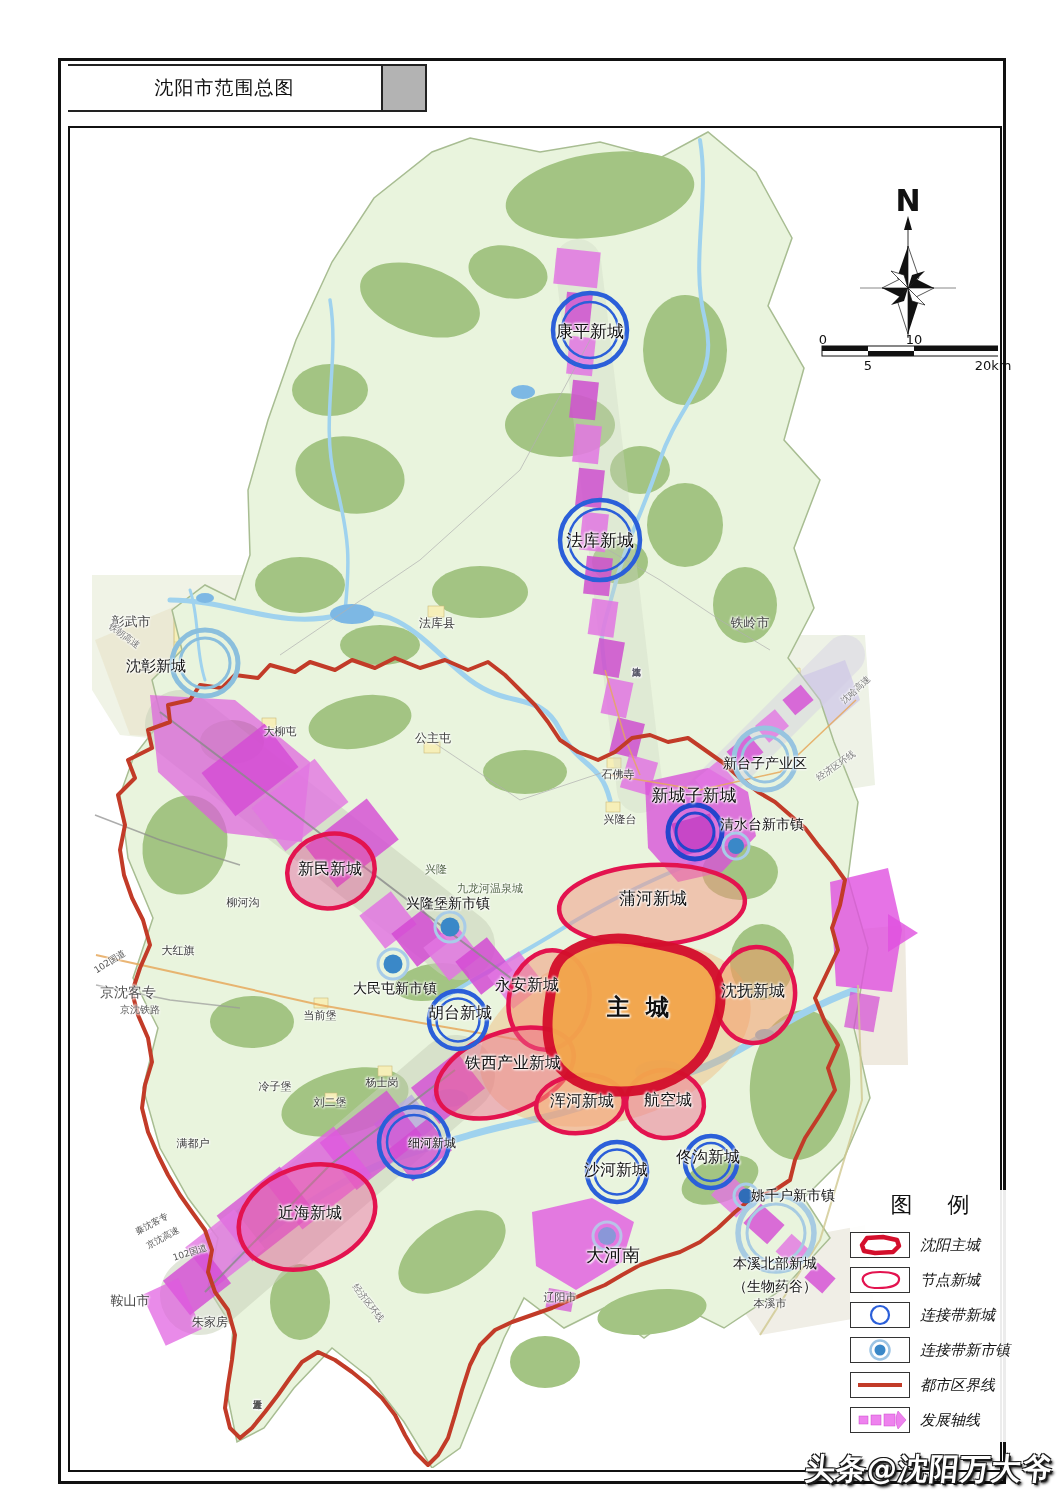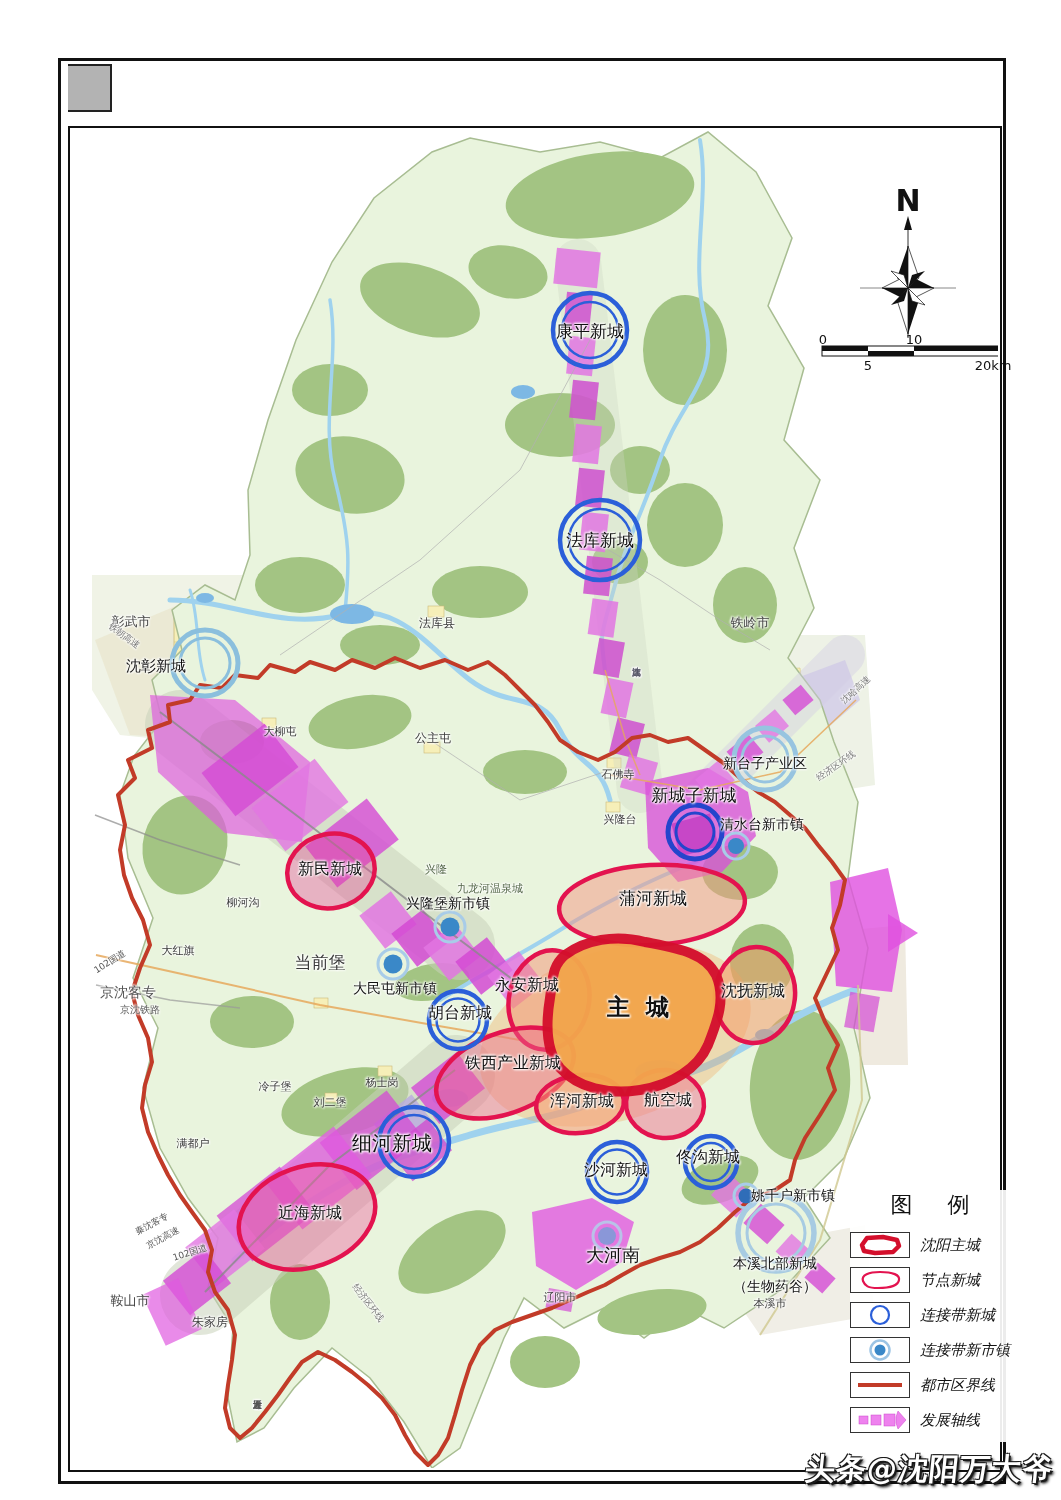--- a/index.html
+++ b/index.html
@@ -31,20 +31,21 @@
              text-shadow:2px 2px 0 #1a1a1a,-1px -1px 0 #1a1a1a,1px -1px 0 #1a1a1a,-1px 1px 0 #1a1a1a,3px 3px 3px #000;}
 </style>
 </head>
 <body>
 
 <div class="page">
 
   <div class="outer-frame"></div>
 
   <div class="titlebar">
+    <div class="title-sub">沈阳市范围总图</div>
     <div class="title-cap"></div>
   </div>
 
   <div class="map-frame"></div>
 
   <svg id="map-svg" viewBox="68 126 930 1342" xmlns="http://www.w3.org/2000/svg">
 
     <g>
       <polygon points="92,575 250,575 305,640 300,735 215,745 120,735 92,690" fill="#f0f3e6"></polygon>
       <polygon points="95,640 190,600 260,660 300,720 250,742 130,735" fill="#e7e3c8" opacity="0.6"></polygon>
@@ -321,38 +322,38 @@
       <span class="mlabel" style="left: 460px; top: 1013px; font-size: 16px; transform: translate(-50%, -50%);">胡台新城</span>
       <span class="mlabel" style="left: 527px; top: 985px; font-size: 16px; transform: translate(-50%, -50%);">永安新城</span>
       <span class="mlabel" style="left: 653px; top: 898px; font-size: 17px; transform: translate(-50%, -50%);">蒲河新城</span>
       <span class="mlabel" style="left: 640px; top: 1007px; font-size: 23px; font-weight: bold; letter-spacing: 4px; transform: translate(-50%, -50%);">主  城</span>
       <span class="mlabel" style="left: 753px; top: 991px; font-size: 16px; transform: translate(-50%, -50%);">沈抚新城</span>
       <span class="mlabel" style="left: 513px; top: 1063px; font-size: 16px; transform: translate(-50%, -50%);">铁西产业新城</span>
       <span class="mlabel" style="left: 582px; top: 1101px; font-size: 16px; transform: translate(-50%, -50%); font-family: Liberation Serif, serif;">浑河新城</span>
       <span class="mlabel" style="left: 668px; top: 1100px; font-size: 16px; transform: translate(-50%, -50%);">航空城</span>
       <span class="mlabel" style="left: 616px; top: 1170px; font-size: 16px; transform: translate(-50%, -50%);">沙河新城</span>
       <span class="mlabel" style="left: 708px; top: 1157px; font-size: 16px; transform: translate(-50%, -50%);">佟沟新城</span>
-      <span class="mlabel" style="left: 392px; top: 1143px; font-size: 20px; transform: translate(-50%, -50%); font-family: Liberation Serif, serif;">细河新城</span>
+      <span class="mlabel" style="left: 432px; top: 1143px; font-size: 12px; transform: translate(-50%, -50%); font-family: Liberation Serif, serif;">细河新城</span>
       <span class="mlabel" style="left: 310px; top: 1213px; font-size: 16px; transform: translate(-50%, -50%);">近海新城</span>
       <span class="mlabel" style="left: 613px; top: 1255px; font-size: 18px; transform: translate(-50%, -50%);">大河南</span>
       <span class="mlabel" style="left: 793px; top: 1195px; font-size: 14px; transform: translate(-50%, -50%);">姚千户新市镇</span>
       <span class="mlabel" style="left: 775px; top: 1263px; font-size: 14px; transform: translate(-50%, -50%);">本溪北部新城</span>
       <span class="mlabel" style="left: 775px; top: 1286px; font-size: 14px; transform: translate(-50%, -50%);">（生物药谷）</span>
       <span class="mlabel" style="left: 770px; top: 1303px; font-size: 11px; color: rgb(68, 68, 68); transform: translate(-50%, -50%);">本溪市</span>
       <span class="mlabel" style="left: 560px; top: 1297px; font-size: 11px; color: rgb(68, 68, 68); transform: translate(-50%, -50%);">辽阳市</span>
       <span class="mlabel" style="left: 130px; top: 1300px; font-size: 13px; color: rgb(68, 68, 68); transform: translate(-50%, -50%);">鞍山市</span>
       <span class="mlabel" style="left: 210px; top: 1322px; font-size: 12px; color: rgb(68, 68, 68); transform: translate(-50%, -50%);">朱家房</span>
       <span class="mlabel" style="left: 437px; top: 623px; font-size: 12px; color: rgb(58, 58, 58); transform: translate(-50%, -50%);">法库县</span>
       <span class="mlabel" style="left: 433px; top: 738px; font-size: 12px; color: rgb(58, 58, 58); transform: translate(-50%, -50%);">公主屯</span>
       <span class="mlabel" style="left: 618px; top: 774px; font-size: 11px; color: rgb(58, 58, 58); transform: translate(-50%, -50%);">石佛寺</span>
       <span class="mlabel" style="left: 620px; top: 819px; font-size: 11px; color: rgb(58, 58, 58); transform: translate(-50%, -50%);">兴隆台</span>
       <span class="mlabel" style="left: 280px; top: 731px; font-size: 11px; color: rgb(58, 58, 58); transform: translate(-50%, -50%);">大柳屯</span>
       <span class="mlabel" style="left: 243px; top: 902px; font-size: 11px; color: rgb(58, 58, 58); transform: translate(-50%, -50%);">柳河沟</span>
       <span class="mlabel" style="left: 178px; top: 950px; font-size: 11px; color: rgb(58, 58, 58); transform: translate(-50%, -50%);">大红旗</span>
-      <span class="mlabel" style="left: 320px; top: 962px; font-size: 17px; color: rgb(58, 58, 58); transform: translate(-50%, -50%); text-align: center;">当前堡</span>
+      <span class="mlabel" style="left: 320px; top: 1015px; font-size: 11px; color: rgb(58, 58, 58); transform: translate(-50%, -50%); text-align: center;">当前堡</span>
       <span class="mlabel" style="left: 275px; top: 1086px; font-size: 11px; color: rgb(58, 58, 58); transform: translate(-50%, -50%);">冷子堡</span>
       <span class="mlabel" style="left: 382px; top: 1082px; font-size: 11px; color: rgb(58, 58, 58); transform: translate(-50%, -50%);">杨士岗</span>
       <span class="mlabel" style="left: 330px; top: 1102px; font-size: 11px; color: rgb(58, 58, 58); transform: translate(-50%, -50%);">刘二堡</span>
       <span class="mlabel" style="left: 193px; top: 1143px; font-size: 11px; color: rgb(58, 58, 58); transform: translate(-50%, -50%);">满都户</span>
       <span class="mlabel" style="left: 436px; top: 869px; font-size: 11px; color: rgb(85, 104, 74); transform: translate(-50%, -50%);">兴隆</span>
       <span class="mlabel" style="left: 490px; top: 888px; font-size: 11px; color: rgb(85, 104, 74); transform: translate(-50%, -50%);">九龙河温泉城</span>
       <span class="mlabel" style="left: 128px; top: 992px; font-size: 14px; color: rgb(85, 85, 85); transform: translate(-50%, -50%);">京沈客专</span>
       <span class="mlabel" style="left: 140px; top: 1010px; font-size: 10px; color: rgb(85, 85, 85); transform: translate(-50%, -50%);">京沈铁路</span>
       <span class="mlabel" style="left: 110px; top: 962px; font-size: 9px; color: rgb(85, 85, 85); transform: translate(-50%, -50%) rotate(-32deg);">102国道</span>
       <span class="mlabel" style="left: 152px; top: 1224px; font-size: 9px; color: rgb(85, 85, 85); transform: translate(-50%, -50%) rotate(-28deg);">秦沈客专</span>

